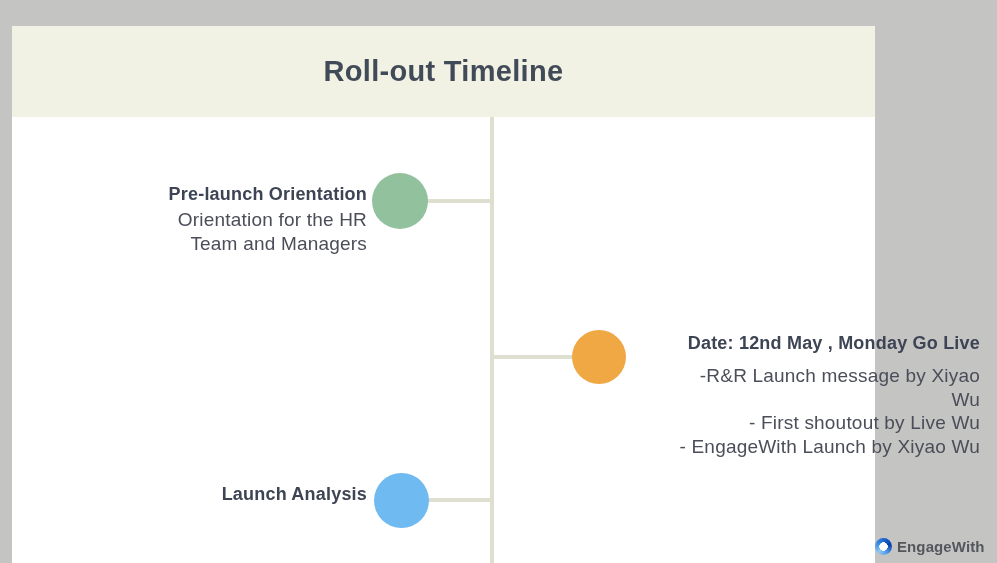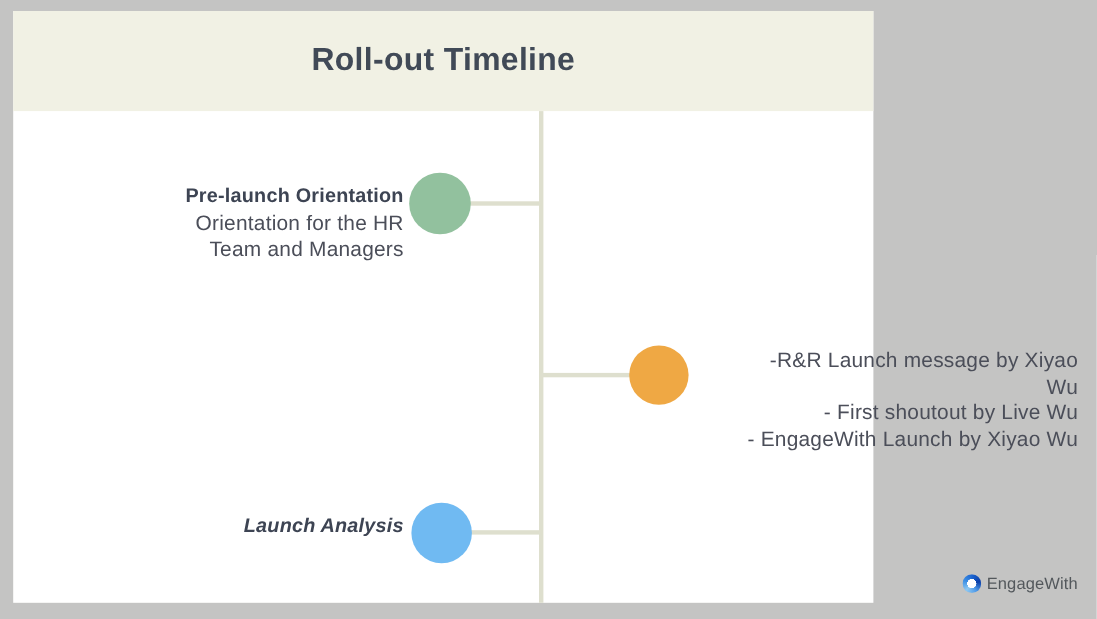--- a/index.html
+++ b/index.html
@@ -5,22 +5,22 @@
   * { margin: 0; padding: 0; box-sizing: border-box; }
   html, body { width: 997px; height: 563px; }
   body {
     background: #c4c4c3;
     font-family: "Liberation Sans", sans-serif;
     position: relative;
     overflow: hidden;
   }
   .slide {
     position: absolute;
-    left: 12px; top: 10px;
-    width: 782px; height: 538px;
+    left: 12px; top: 26px;
+    width: 863px; height: 538px;
     background: #ffffff;
   }
   .slide-header {
     position: absolute;
     left: 0; top: 0; right: 0;
     height: 91px;
     background: #f1f1e4;
     display: flex;
     align-items: center;
     justify-content: center;
@@ -68,38 +68,38 @@
     line-height: 23.5px;
     color: #4b4e59;
     letter-spacing: 0.2px;
   }
   .m1 { left: 25px; top: 158px; width: 330px; }
   .m1 h2 { padding-left: 4px; }
   .m2 { left: 638px; top: 307px; width: 330px; }
   .m2 .line { line-height: 23.5px; margin-left: 26px; }
   .m2 h2 { margin-bottom: 10px; }
   .m3 { left: 25px; top: 458px; width: 330px; }
-  .m3 h2 { margin-bottom: 37px; font-style: italic; }
+  .m3 h2 { margin-bottom: 37px; }
   .brand {
     position: absolute;
     left: 863px; top: 512px;
     display: flex;
     align-items: center;
     gap: 5px;
   }
   .brand-icon {
     width: 17px; height: 17px;
     border-radius: 50%;
     background:
       radial-gradient(circle at 50% 50%, #ffffff 0 34%, rgba(255,255,255,0) 36%),
       conic-gradient(from 220deg, #8ec8f2, #3d8fe4, #1b63cf, #0b3fa8, #4f9ae8, #8ec8f2);
   }
   .brand-text {
     font-size: 15px;
-    font-weight: 400;
+    font-weight: 700;
     color: #53585c;
     letter-spacing: 0.1px;
   }
 </style>
 </head>
 <body>
 
 <div class="slide">
 
   <div class="slide-header">
@@ -112,20 +112,21 @@
   <div class="dot green"></div>
   <div class="milestone-text m1">
     <h2>Pre-launch Orientation</h2>
     <div class="line">Orientation for the HR</div>
     <div class="line">Team and Managers</div>
   </div>
 
   <div class="connector c2"></div>
   <div class="dot orange"></div>
   <div class="milestone-text m2">
+    <h2>Date: 12nd May , Monday Go Live</h2>
     <div class="line">-R&amp;R Launch message by Xiyao Wu</div>
     <div class="line">- First shoutout by Live Wu</div>
     <div class="line">- EngageWith Launch by Xiyao Wu</div>
   </div>
 
   <div class="connector c3"></div>
   <div class="dot blue"></div>
   <div class="milestone-text m3">
     <h2>Launch Analysis</h2>
   </div>

